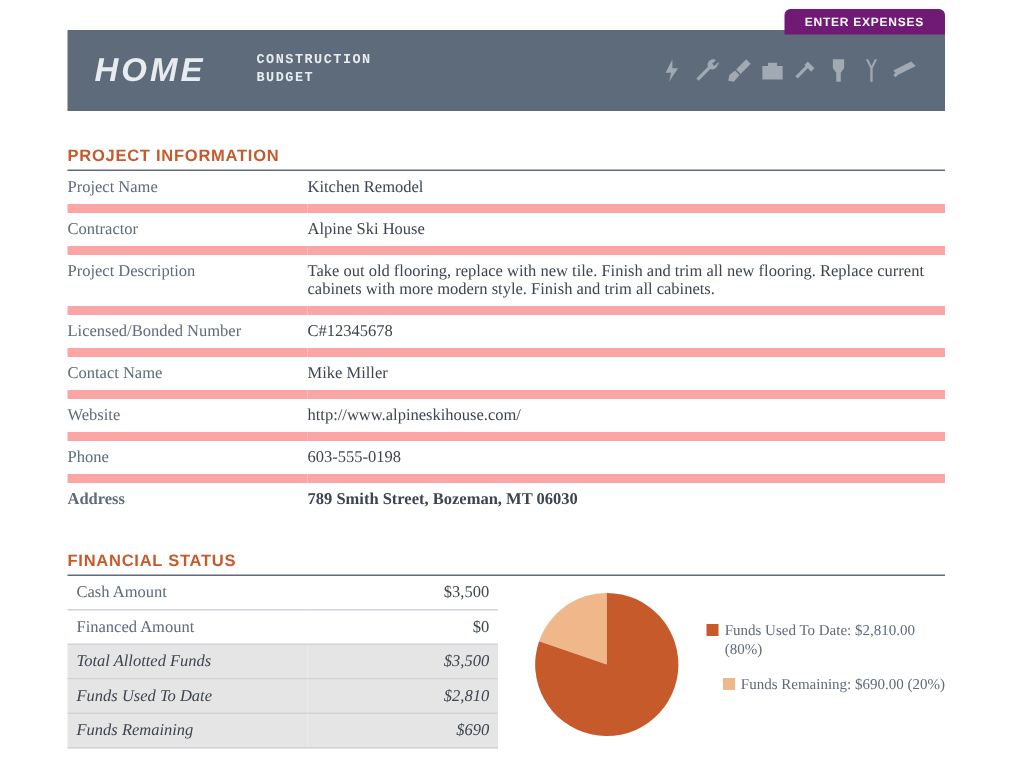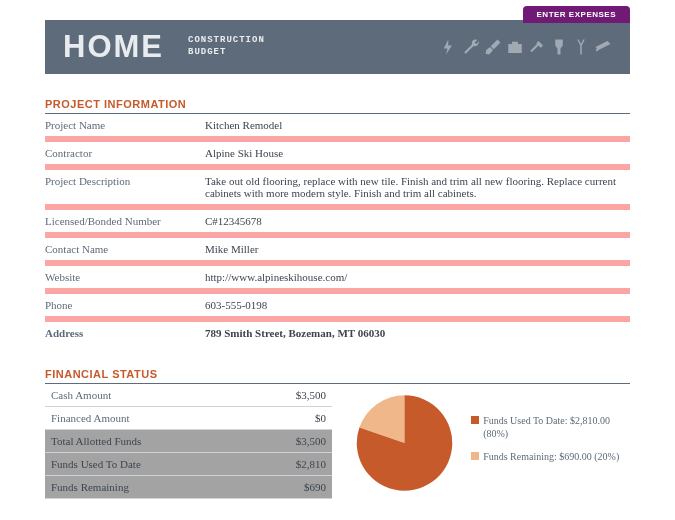--- a/index.html
+++ b/index.html
@@ -2,44 +2,44 @@
 <html><head>
 <meta charset="utf-8">
 <style>
   * { box-sizing: border-box; margin: 0; padding: 0; }
   body { font-family: Georgia, 'Times New Roman', serif; font-size: 11px; background: #fff; width: 675px; height: 520px; overflow: hidden; }
   .page { padding: 0 45px; position: relative; }
   
   .header-wrap { position: relative; margin-top: 20px; }
   .enter-tab { position: absolute; right: 0; top: -14px; background: #701a75; color: #fff; font-family: Arial, sans-serif; font-size: 8px; font-weight: bold; letter-spacing: 0.5px; padding: 4px 14px 4px 14px; border-radius: 4px 4px 0 0; }
   .header-bar { background: #5e6b7a; display: flex; align-items: center; padding: 8px 18px; height: 54px; }
-  .home-text { font-family: Arial, sans-serif; font-size: 31px; font-weight: 900; color: #e9ecef; letter-spacing: 2px; margin-right: 24px; }
+  .home-text { font-family: Arial, sans-serif; font-size: 22px; font-weight: 900; color: #e9ecef; letter-spacing: 2px; margin-right: 34px; font-style: italic; }
   .sub-text { font-family: Liberation Mono, monospace; font-size: 9px; font-weight: bold; color: #e9ecef; letter-spacing: 1px; line-height: 1.3; }
   .tools { margin-left: auto; display: flex; gap: 4px; align-items: center; opacity: 0.55; }
   .tools svg { width: 18px; height: 24px; fill: #d8dde3; }
 
   .section-title { font-family: Arial, sans-serif; font-size: 11px; font-weight: bold; color: #c65a2a; letter-spacing: 0.5px; margin-top: 24px; border-bottom: 1.5px solid #5e6b7a; padding-bottom: 3px; }
   
   .info-table { width: 100%; border-collapse: collapse; }
   .info-table td { padding: 5px 0; vertical-align: top; border-bottom: 6px solid #fca5a5; color: #5e6b7a; }
   .info-table td.label { width: 160px; }
   .info-table td.value { color: #3d4550; }
   .info-table tr:last-child td { border-bottom: none; font-weight: bold; }
   
   .fin-wrap { display: flex; gap: 20px; align-items: flex-start; }
   .fin-table { border-collapse: collapse; width: 300px; }
   .fin-table td { padding: 5px 6px; border-bottom: 1px solid #d0d4da; color: #5e6b7a; }
   .fin-table td.label { width: 160px; }
   .fin-table td.value { color: #3d4550; text-align: right; }
-  .fin-table tr.hl td { background: #a3a3a3; color: #3d4550; }
+  .fin-table tr.hl td { background: #e5e5e5; color: #3d4550; font-style: italic; }
   .fin-table tr.hl td.label { font-weight: normal; }
   
   .chart-area { display: flex; align-items: center; gap: 14px; margin-top: 4px; }
   .legend { font-size: 10px; color: #5e6b7a; line-height: 1.3; }
-  .legend-item { display: flex; align-items: flex-start; gap: 4px; margin-bottom: 10px; }
+  .legend-item { display: flex; align-items: flex-start; gap: 4px; margin-bottom: 10px; justify-content: flex-end; }
   .swatch { width: 8px; height: 8px; flex-shrink: 0; margin-top: 2px; }
   .sw1 { background: #c65a2a; }
   .sw2 { background: #f0b88a; }
 </style>
 </head>
 <body>
 
 <div class="page">
   <div class="header-wrap">
     <div class="enter-tab">ENTER EXPENSES</div>

